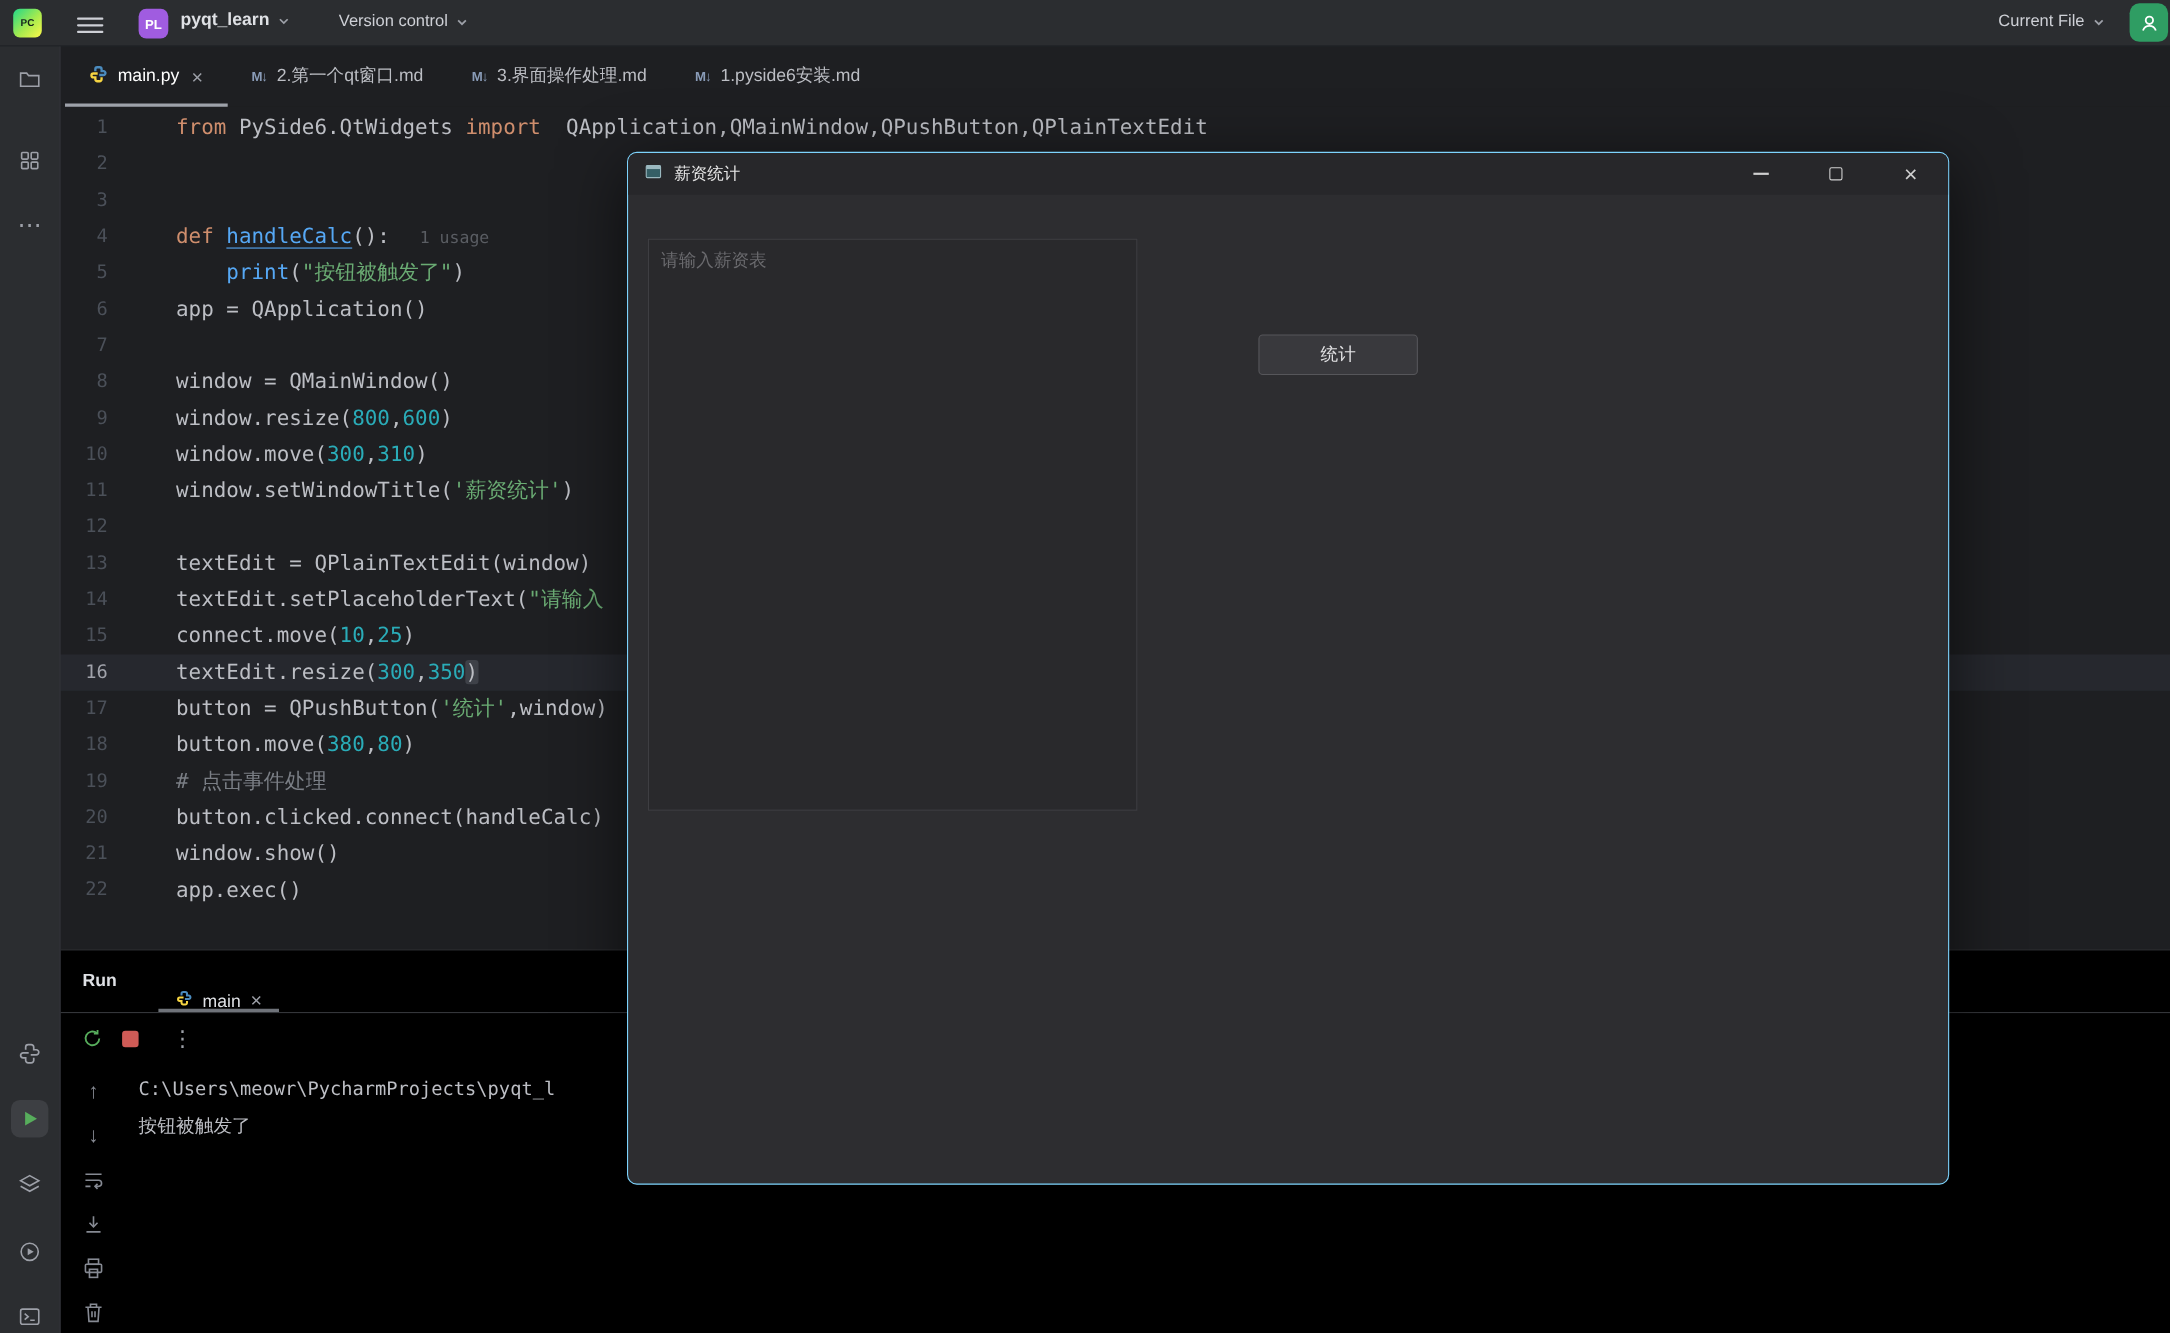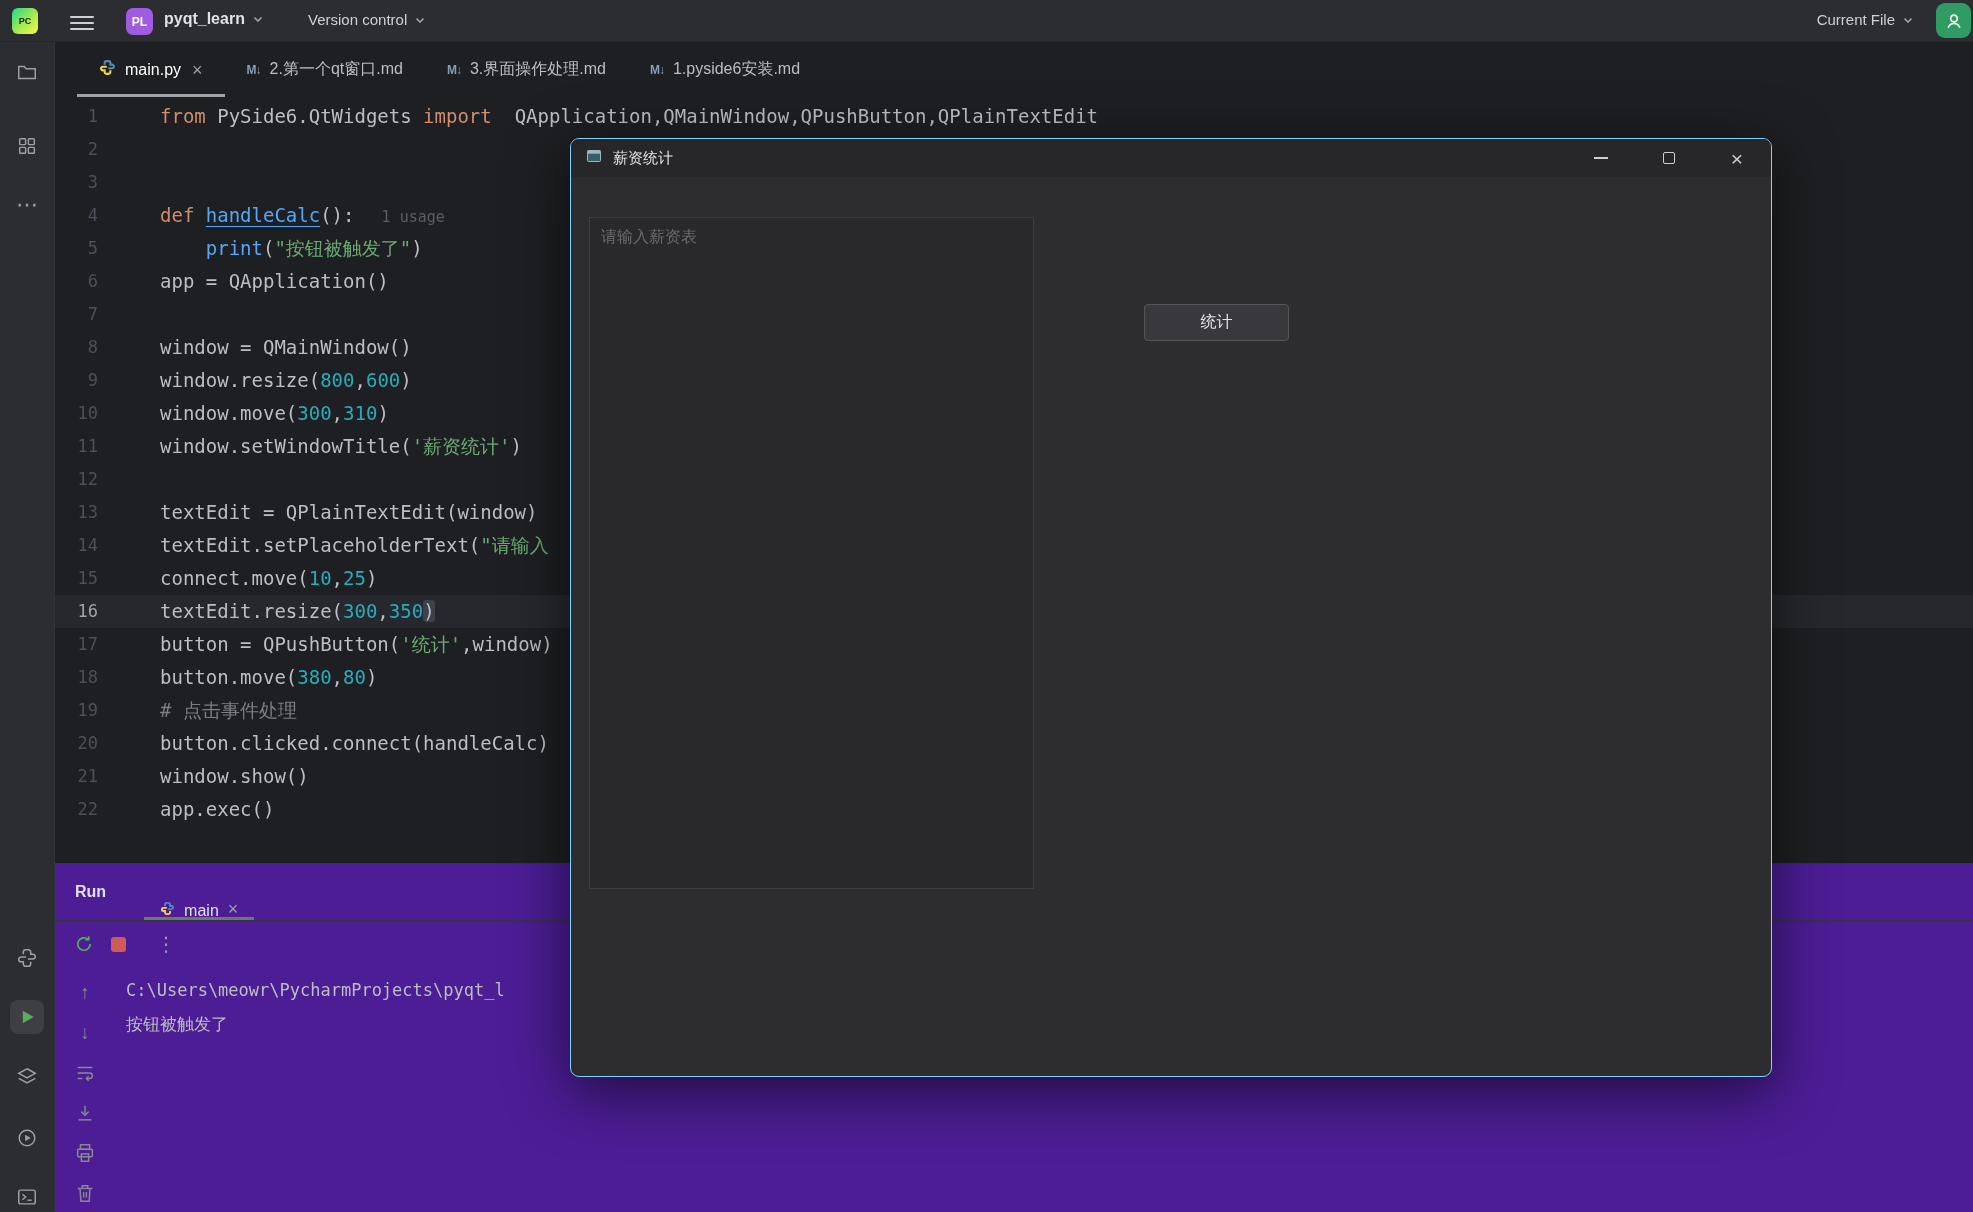--- a/index.html
+++ b/index.html
@@ -31,21 +31,21 @@
   
   .rail { position:absolute; left:0; top:42px; width:55px; bottom:0; background:#2b2d30;
           border-right:1px solid #313338; z-index:15; }
   .ri { position:absolute; left:50%; transform:translateX(-50%); width:34px; height:34px;
         display:flex; align-items:center; justify-content:center; border-radius:8px; cursor:pointer; color:#9da0a8; }
   .ri.sel { background:#3d3f43; }
   .ri svg { display:block; }
   .more-glyph { font-size:22px; color:#9da0a8; line-height:1; }
 
   
-  .tabbar { position:absolute; left:72px; top:42px; right:0; height:55px; background:#1e1f22;
+  .tabbar { position:absolute; left:54px; top:42px; right:0; height:55px; background:#1e1f22;
             display:flex; align-items:stretch; z-index:5; }
   .tab { display:flex; align-items:center; gap:9px; padding:0 22px; font-size:16px; color:#bcbec4; cursor:pointer; }
   .tab.active { color:#ffffff; box-shadow:inset 0 -3px 0 #9ea2aa; }
   .tab .close { color:#9da0a8; font-size:18px; line-height:1; margin-left:2px; }
   .md-glyph { font-size:12px; font-weight:bold; color:#8a9cb8; letter-spacing:-1px; }
 
   
   .editor { position:absolute; left:55px; top:97px; right:0; height:766px; background:#1e1f22; z-index:4; }
   .cur-line-hl { position:absolute; left:-11px; right:0; height:33px; background:#26282e; top:498px; }
   .gutter { position:absolute; left:0; top:3px; width:105px; }
@@ -58,21 +58,21 @@
   .tk-pl  { color:#bcbec4; }
   .tk-fn  { color:#56a8f5; }
   .tk-fnu { color:#56a8f5; text-decoration:underline; text-underline-offset:4px; }
   .tk-str { color:#6aab73; }
   .tk-num { color:#2aacb8; }
   .tk-com { color:#7a7e85; }
   .tk-br  { color:#bcbec4; background:#3e4148; border-radius:3px; }
   .tk-hint{ color:#5a5d63; font-size:15px; }
 
   
-  .run-panel { position:absolute; left:55px; top:863px; right:0; bottom:0; background:#4c1d95;
+  .run-panel { position:absolute; left:55px; top:863px; right:0; bottom:0; background:#000000;
                border-top:1px solid #34363a; z-index:4; }
   .run-header { position:absolute; left:0; top:0; right:0; height:56px; display:flex; align-items:center; }
   .run-title { margin-left:20px; font-size:16px; font-weight:600; color:#dfe1e5; }
   .run-tab { margin-left:38px; height:100%; display:flex; align-items:flex-end; gap:9px; padding:0 16px;
              font-size:16px; color:#dfe1e5; box-shadow:inset 0 -3px 0 #6f737a; cursor:pointer; }
   .run-tab .close { color:#9da0a8; font-size:18px; }
   .run-divider { position:absolute; left:0; right:0; top:56px; height:1px; background:#34363a; }
   .run-toolbar { position:absolute; left:0; top:57px; right:0; height:46px; display:flex; align-items:center; }
   .rt-icon { width:34px; height:34px; display:flex; align-items:center; justify-content:center; cursor:pointer; border-radius:6px; }
   .rerun { margin-left:12px; }
@@ -92,21 +92,21 @@
   .qt-titlebar { position:absolute; left:0; top:0; right:0; height:38px; background:#27272a;
                  border-radius:8px 8px 0 0; display:flex; align-items:center; }
   .qt-icon { margin-left:14px; }
   .qt-title { margin-left:10px; font-size:15px; color:#e6e6e6; }
   .qt-btns { position:absolute; right:0; top:0; height:38px; display:flex; }
   .qt-btn { width:68px; height:38px; display:flex; align-items:center; justify-content:center;
             color:#cfcfcf; cursor:pointer; }
   .min-glyph { display:block; width:14px; height:2px; background:#cfcfcf; }
   .max-glyph { display:block; width:12px; height:12px; border:1.6px solid #cfcfcf; border-radius:2px; }
   .qt-close-glyph { font-size:21px; line-height:1; }
-  .qt-textedit { position:absolute; left:18px; top:78px; width:445px; height:672px; background:#29292c;
+  .qt-textedit { position:absolute; left:18px; top:78px; width:445px; height:520px; background:#29292c;
                  border:1px solid #3e3e42; color:#bcbec4; resize:none; outline:none; padding:9px 11px;
                  font-family:"Liberation Sans", sans-serif; font-size:16px; }
   .qt-textedit::placeholder { color:#6a6a6e; }
   .qt-button { position:absolute; left:573px; top:165px; width:145px; height:37px; background:#39393d;
                border:1px solid #56565a; border-radius:4px; color:#e3e3e5; font-size:16px;
                font-family:"Liberation Sans", sans-serif; cursor:pointer; }
 </style>
 </head>
 <body>
 

